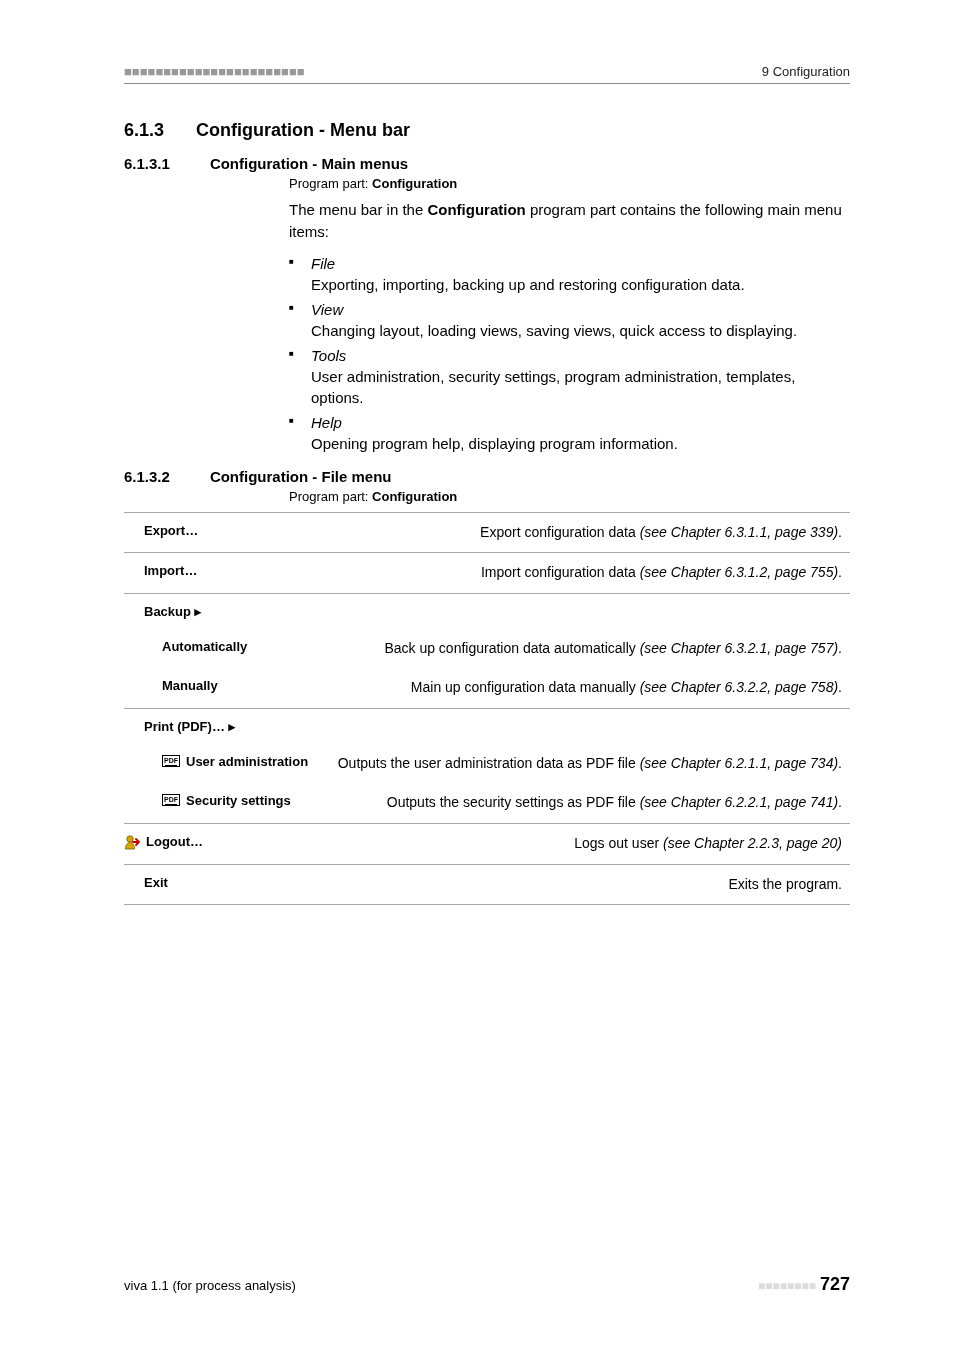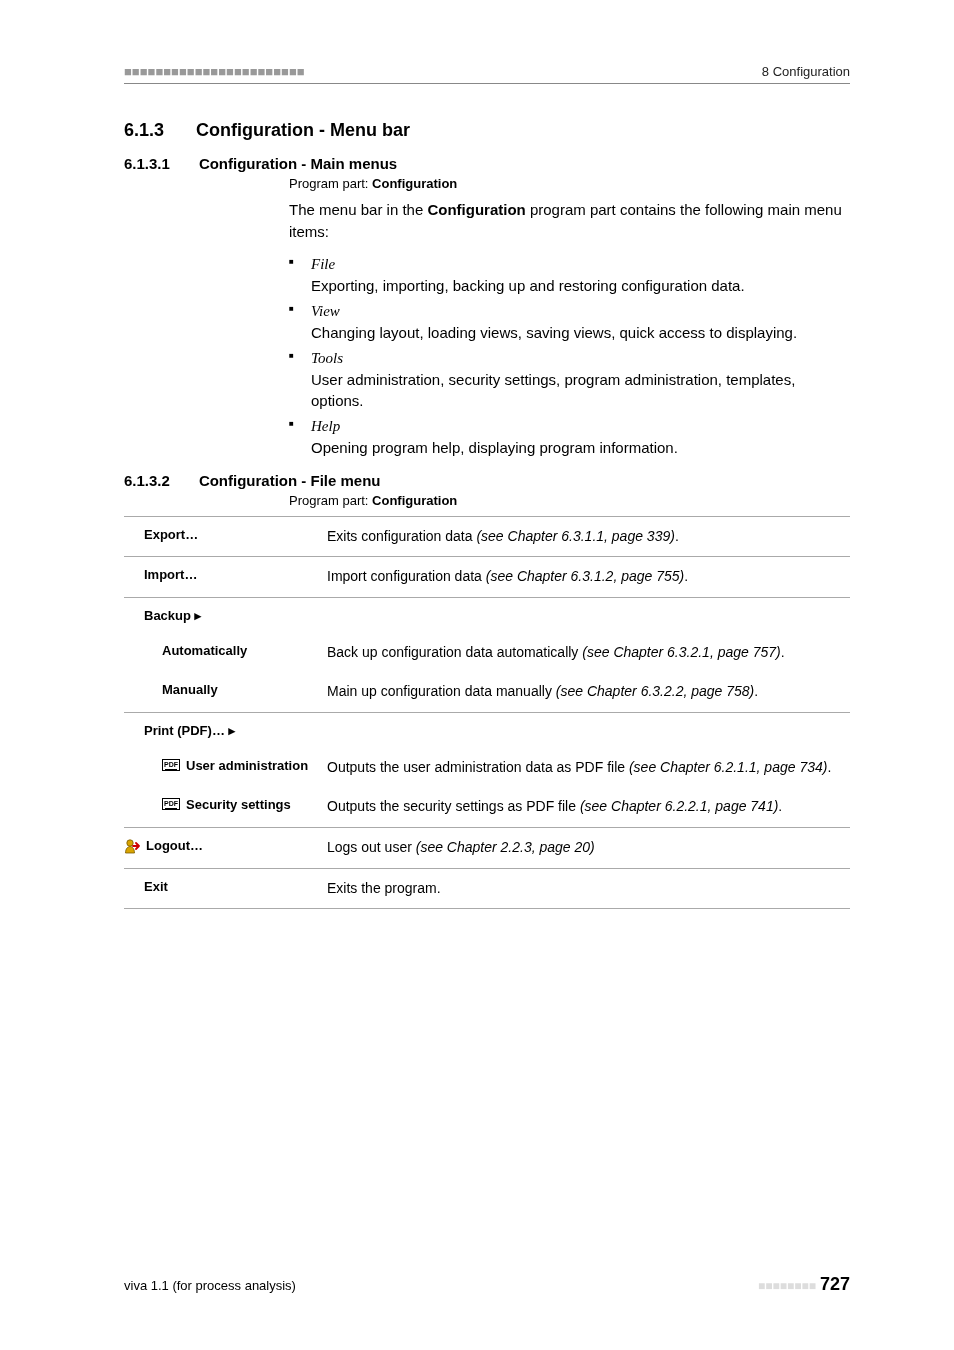--- a/index.html
+++ b/index.html
@@ -40,21 +40,21 @@
     font-size: 18px;
     margin: 12px 0 14px 0;
     display: flex;
     gap: 32px;
   }
   .h4 {
     font-weight: 700;
     font-size: 15px;
     margin: 6px 0 4px 0;
     display: flex;
-    gap: 29px;
+    gap: 40px;
   }
   .sec-num { white-space: nowrap; text-align: right; }
   .body-block {
     margin-left: 165px;
   }
   .prog-part {
     font-size: 13px;
     margin: 2px 0 8px 0;
   }
   .prog-part .pp-label { font-weight: 400; }
@@ -78,32 +78,33 @@
     margin: 4px 0;
   }
   ul.menu-list li::before {
     content: "■";
     position: absolute;
     left: 0;
     top: 3px;
     font-size: 8px;
     color: #000;
   }
-  .mi-name { font-style: italic; font-family: Liberation Serif, serif; }
+  .mi-name { font-style: italic; }
   .mi-desc { display: block; }
 
   table.menu-table {
     width: 100%;
     border-collapse: collapse;
     margin-top: 8px;
     font-size: 14px;
   }
   table.menu-table td {
     vertical-align: top;
     padding: 10px 8px 10px 0;
+    text-align: right;
   }
   table.menu-table tr.ruled td {
     border-top: 1px solid #aaa;
   }
   td.col-label {
     width: 195px;
     font-weight: 700;
     font-size: 13px;
   }
   td.col-desc {
@@ -159,21 +160,21 @@
   }
   .footer-right .dots { color: #ddd; letter-spacing: 0; margin-right: 4px; font-size: 12px;}
   .footer-right .pn { font-weight: 700; font-size: 18px; }
 </style>
 </head>
 <body>
 <div class="page">
 
 <div class="header">
   <div class="header-left">■■■■■■■■■■■■■■■■■■■■■■■</div>
-  <div class="header-right">8 Configuration</div>
+  <div class="header-right">9 Configuration</div>
 </div>
 
 <div class="h3">
   <span class="sec-num">6.1.3</span>
   <span>Configuration - Menu bar</span>
 </div>
 
 <div class="h4">
   <span class="sec-num">6.1.3.1</span>
   <span>Configuration - Main menus</span>
@@ -219,21 +220,21 @@
 
 <table class="menu-table">
   <tbody>
         <tr class="ruled">
     <td class="col-label">
       <div class="label-inner indent1">
         <span>Export…</span>
       </div>
     </td>
     <td class="col-desc">
-      <span>Exits configuration data </span><span class="ital">(see Chapter 6.3.1.1, page 339)</span><span>.</span>
+      <span>Export configuration data </span><span class="ital">(see Chapter 6.3.1.1, page 339)</span><span>.</span>
     </td>
   </tr>
   <tr class="ruled">
     <td class="col-label">
       <div class="label-inner indent1">
         <span>Import…</span>
       </div>
     </td>
     <td class="col-desc">
       <span>Import configuration data </span><span class="ital">(see Chapter 6.3.1.2, page 755)</span><span>.</span>

